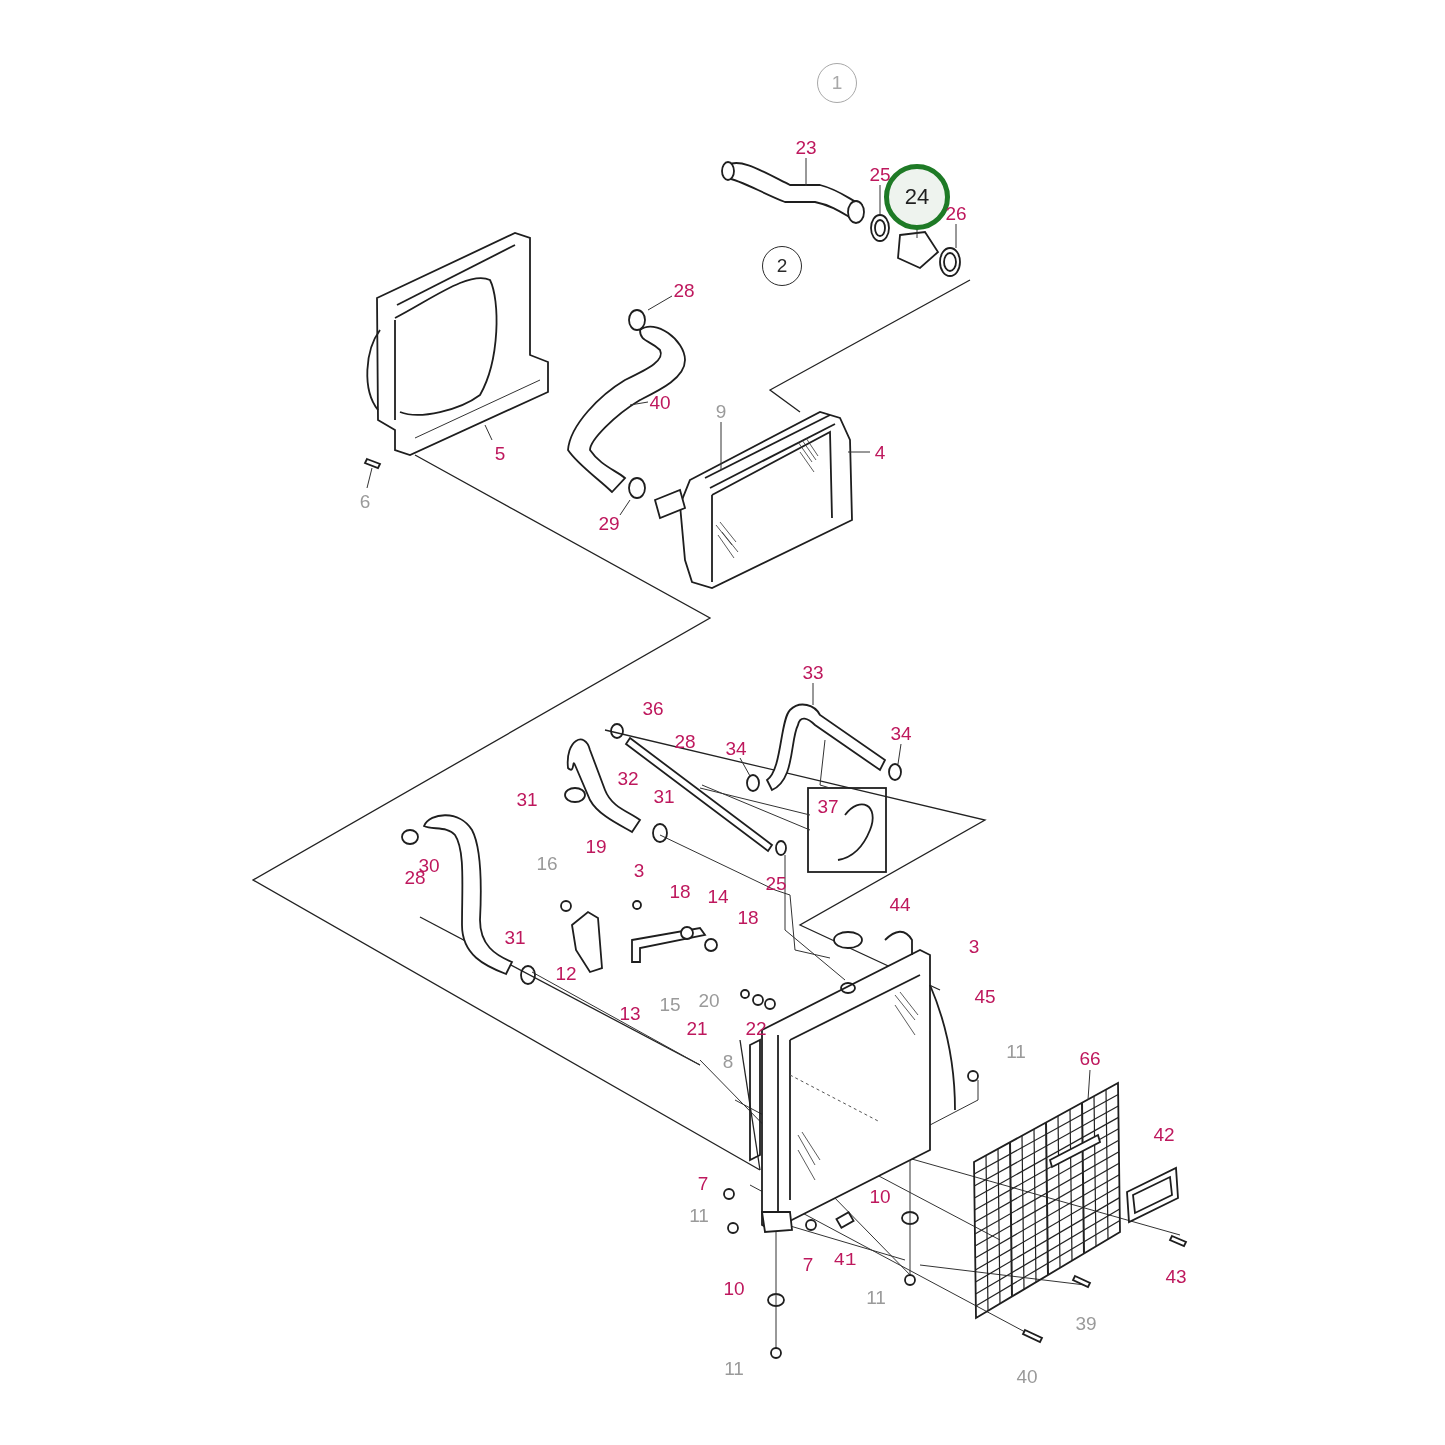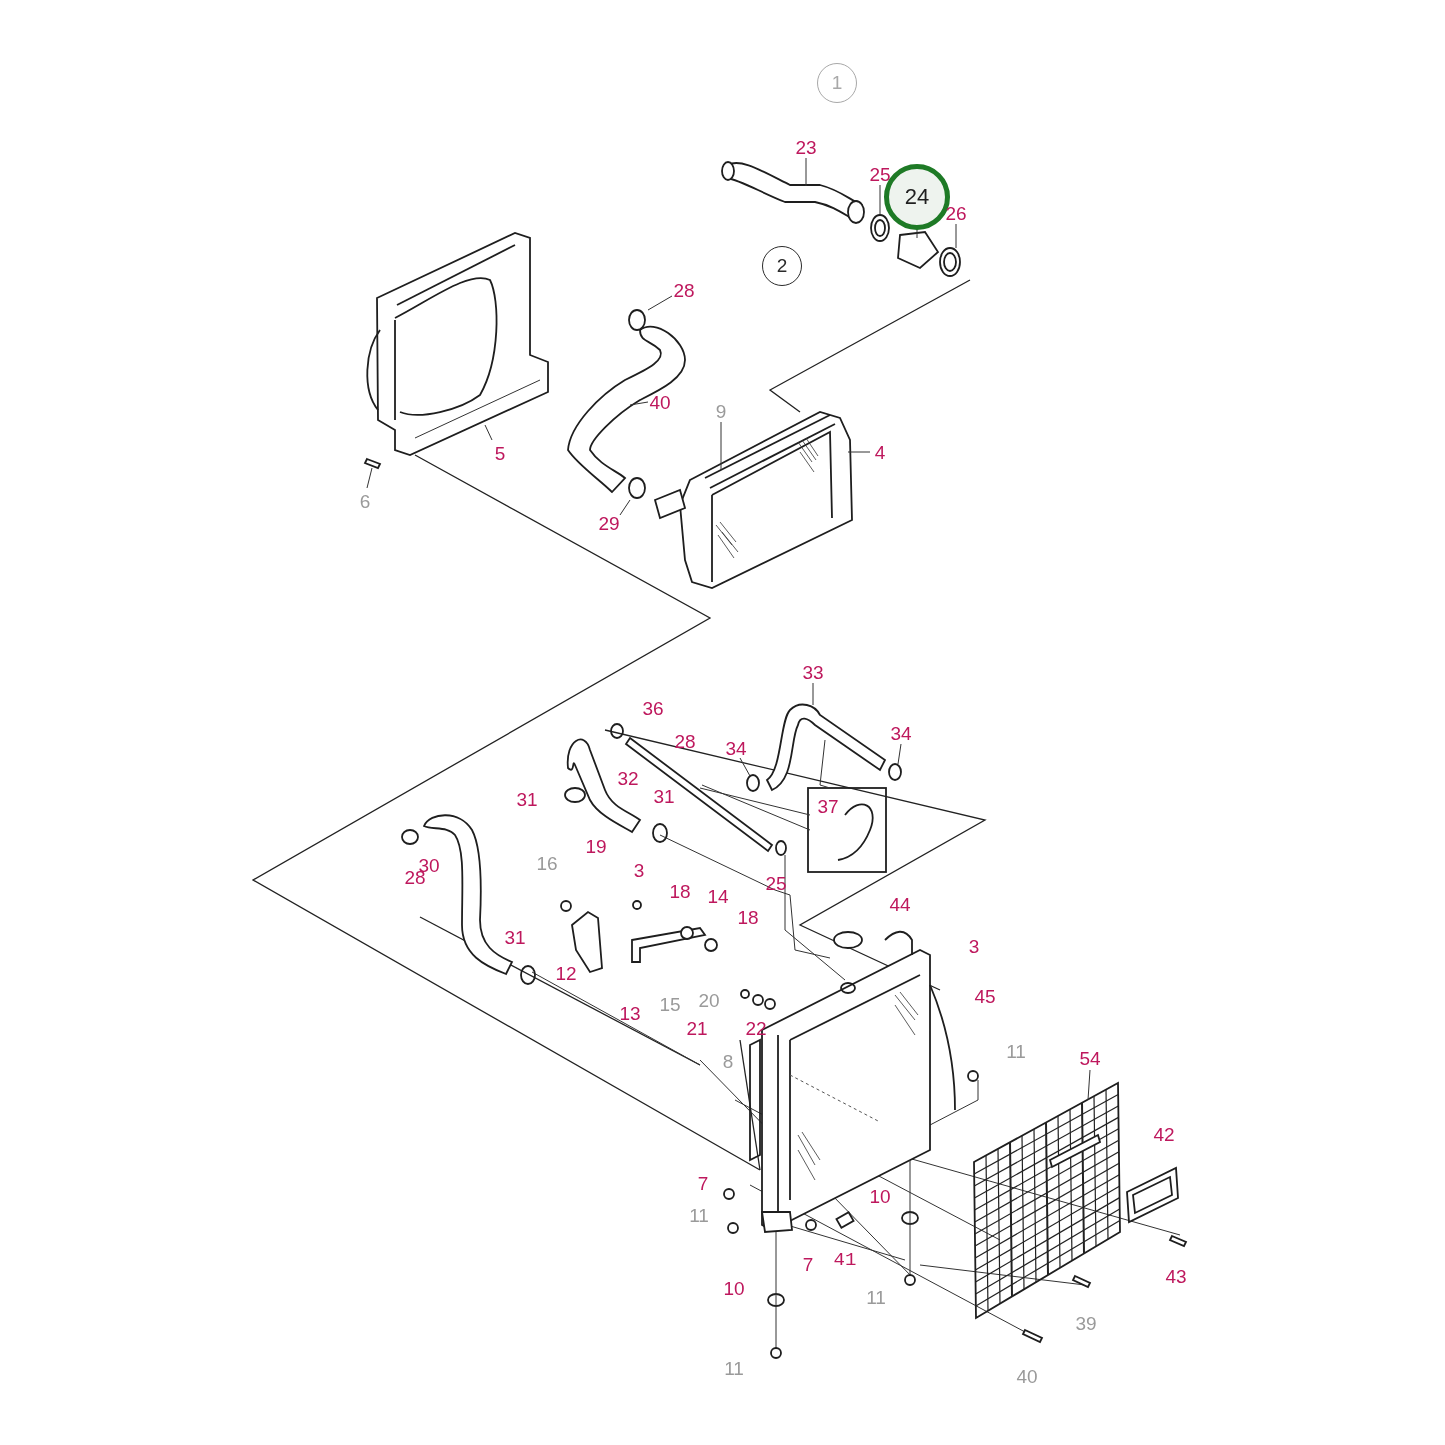--- a/index.html
+++ b/index.html
@@ -253,21 +253,21 @@
       <span class="callout dark" style="left: 974px; top: 946px;">3</span>
       <span class="callout dark" style="left: 566px; top: 973px;">12</span>
       <span class="callout dark" style="left: 985px; top: 996px;">45</span>
       <span class="callout grey" style="left: 709px; top: 1000px;">20</span>
       <span class="callout grey" style="left: 670px; top: 1004px;">15</span>
       <span class="callout dark" style="left: 630px; top: 1013px;">13</span>
       <span class="callout dark" style="left: 697px; top: 1028px;">21</span>
       <span class="callout dark" style="left: 745px; top: 1028px; margin-left: 11px;">22</span>
       <span class="callout grey" style="left: 1016px; top: 1051px;">11</span>
       <span class="callout grey" style="left: 728px; top: 1061px;">8</span>
-      <span class="callout dark" style="left: 1090px; top: 1058px;">54</span>
+      <span class="callout dark" style="left: 1090px; top: 1058px;">66</span>
       <span class="callout dark" style="left: 1164px; top: 1134px;">42</span>
       <span class="callout dark" style="left: 703px; top: 1183px;">7</span>
       <span class="callout dark" style="left: 880px; top: 1196px;">10</span>
       <span class="callout grey" style="left: 699px; top: 1215px;">11</span>
       <span class="callout dark" style="left: 808px; top: 1264px;">7</span>
       <span class="callout dark" style="left: 845px; top: 1260px; font-family: Liberation Mono, monospace;">41</span>
       <span class="callout dark" style="left: 1176px; top: 1276px;">43</span>
       <span class="callout dark" style="left: 734px; top: 1288px;">10</span>
       <span class="callout grey" style="left: 876px; top: 1297px;">11</span>
       <span class="callout grey" style="left: 1086px; top: 1323px;">39</span>

